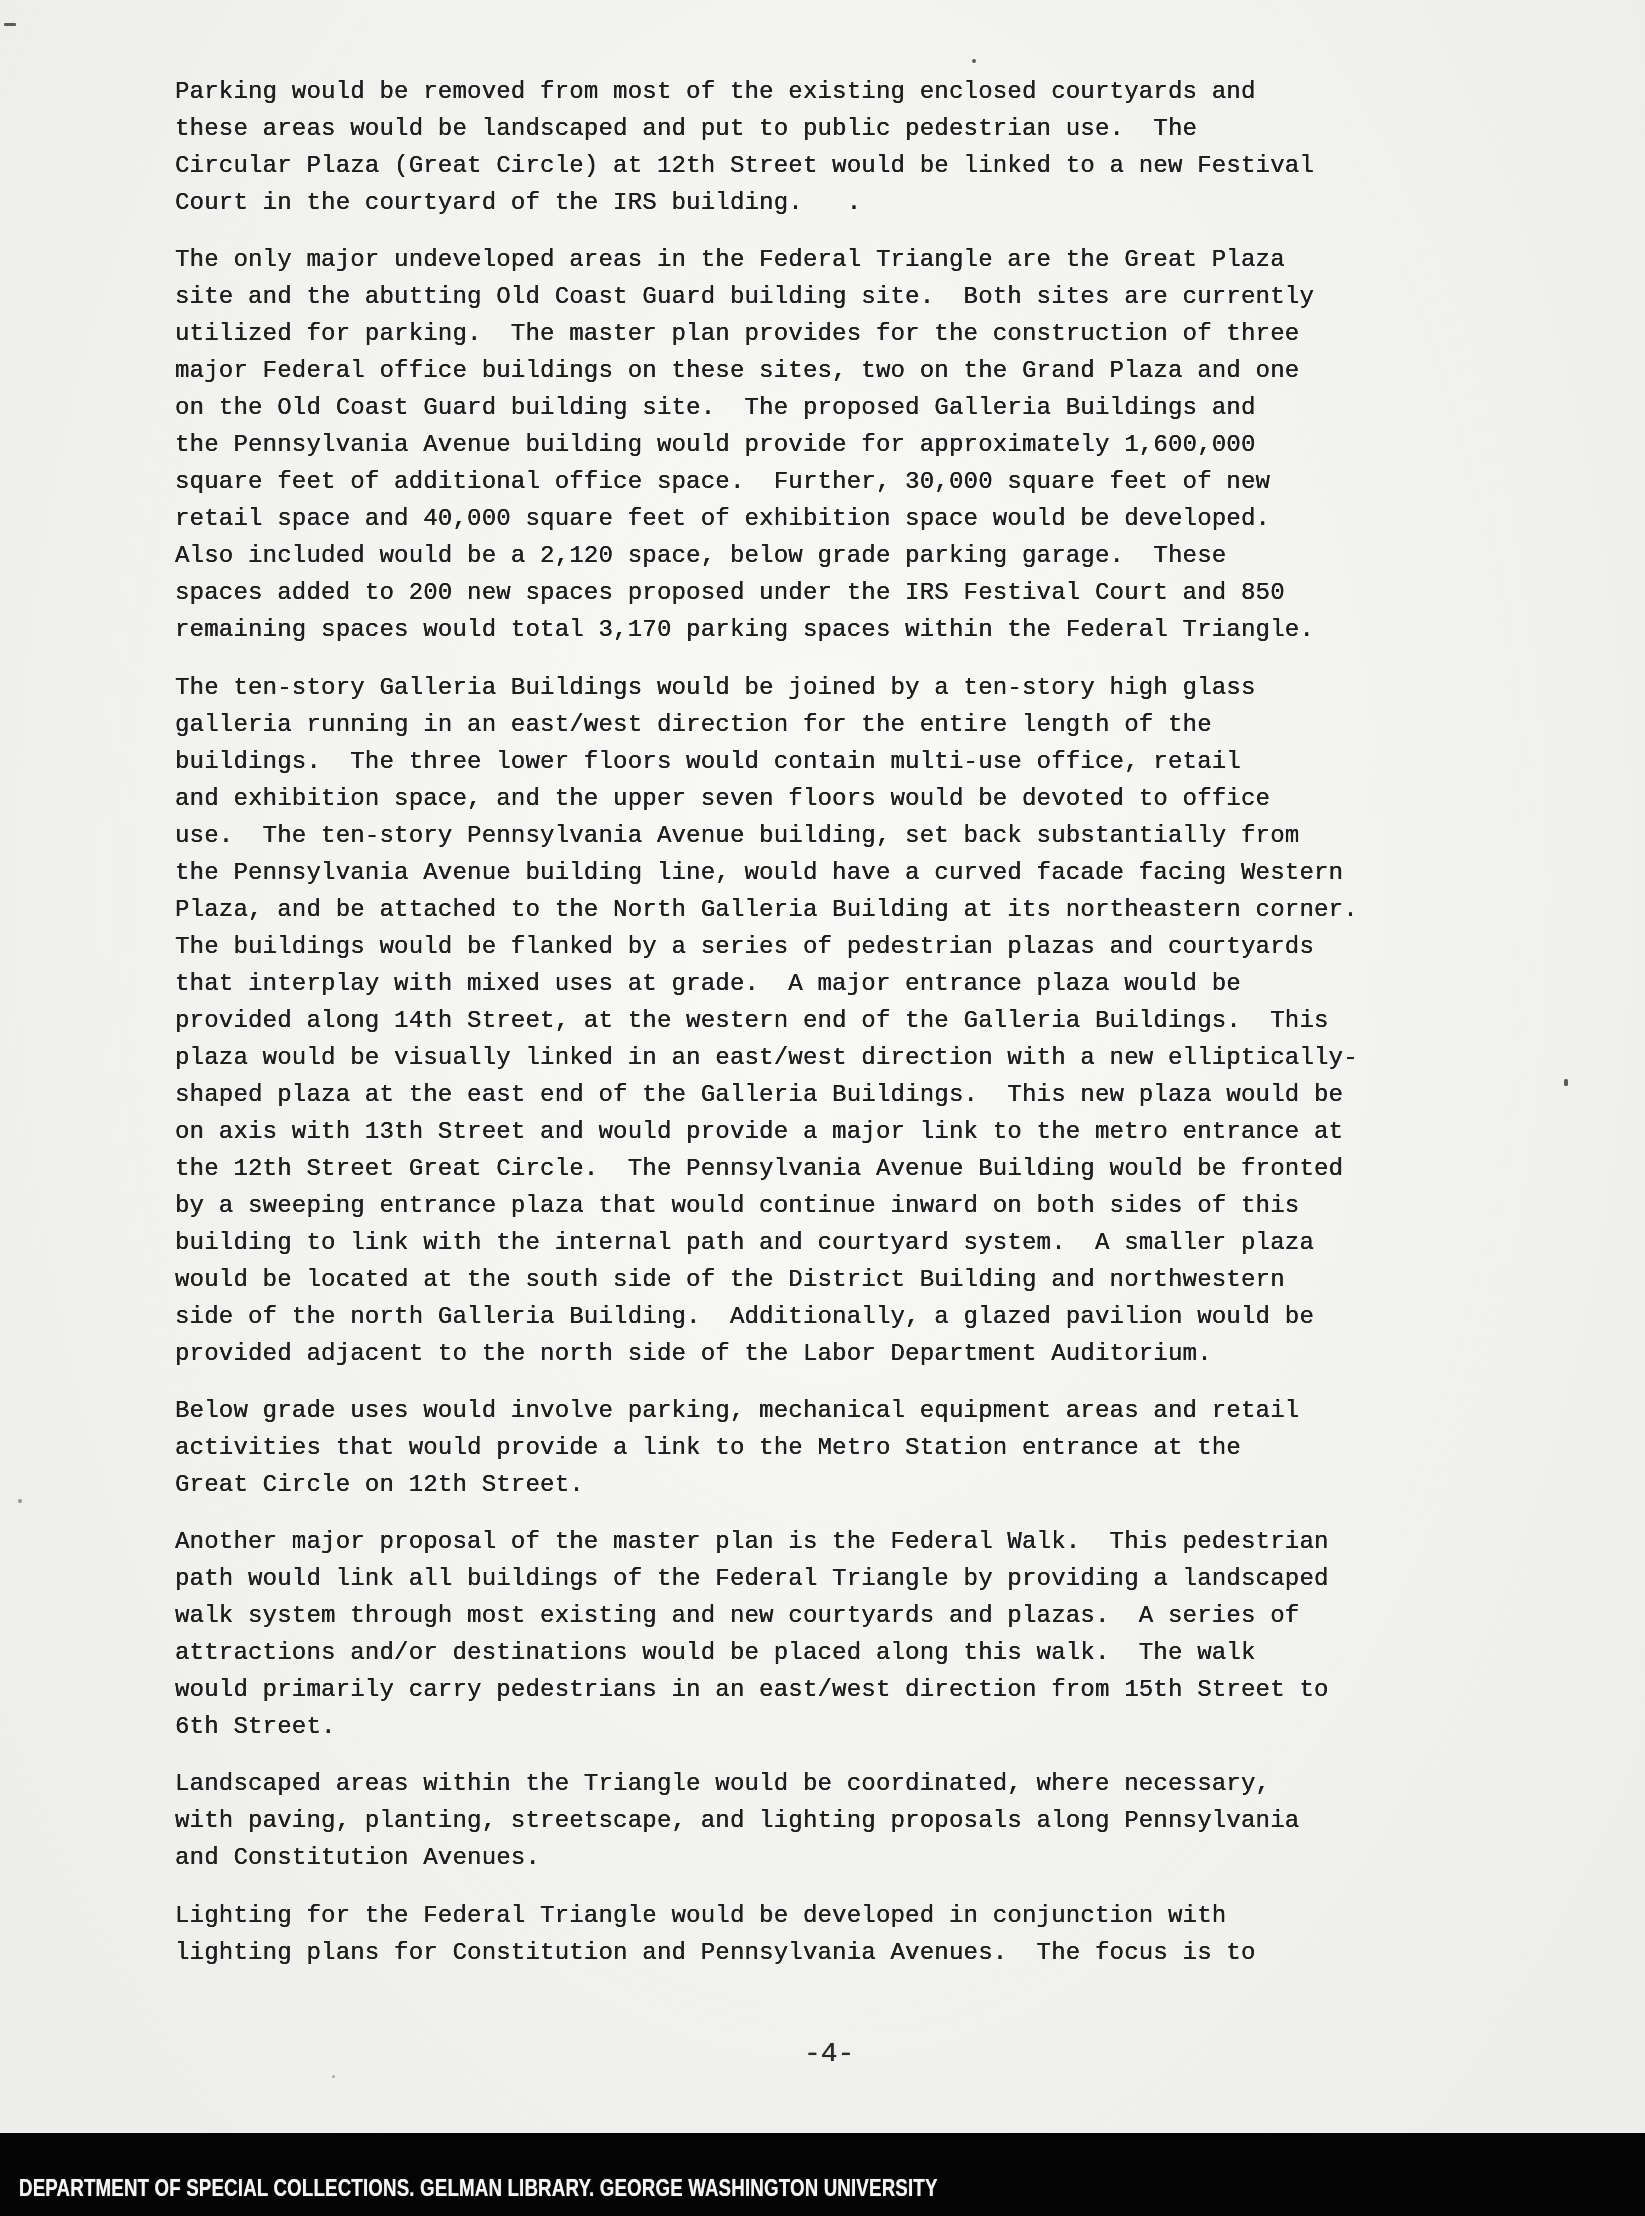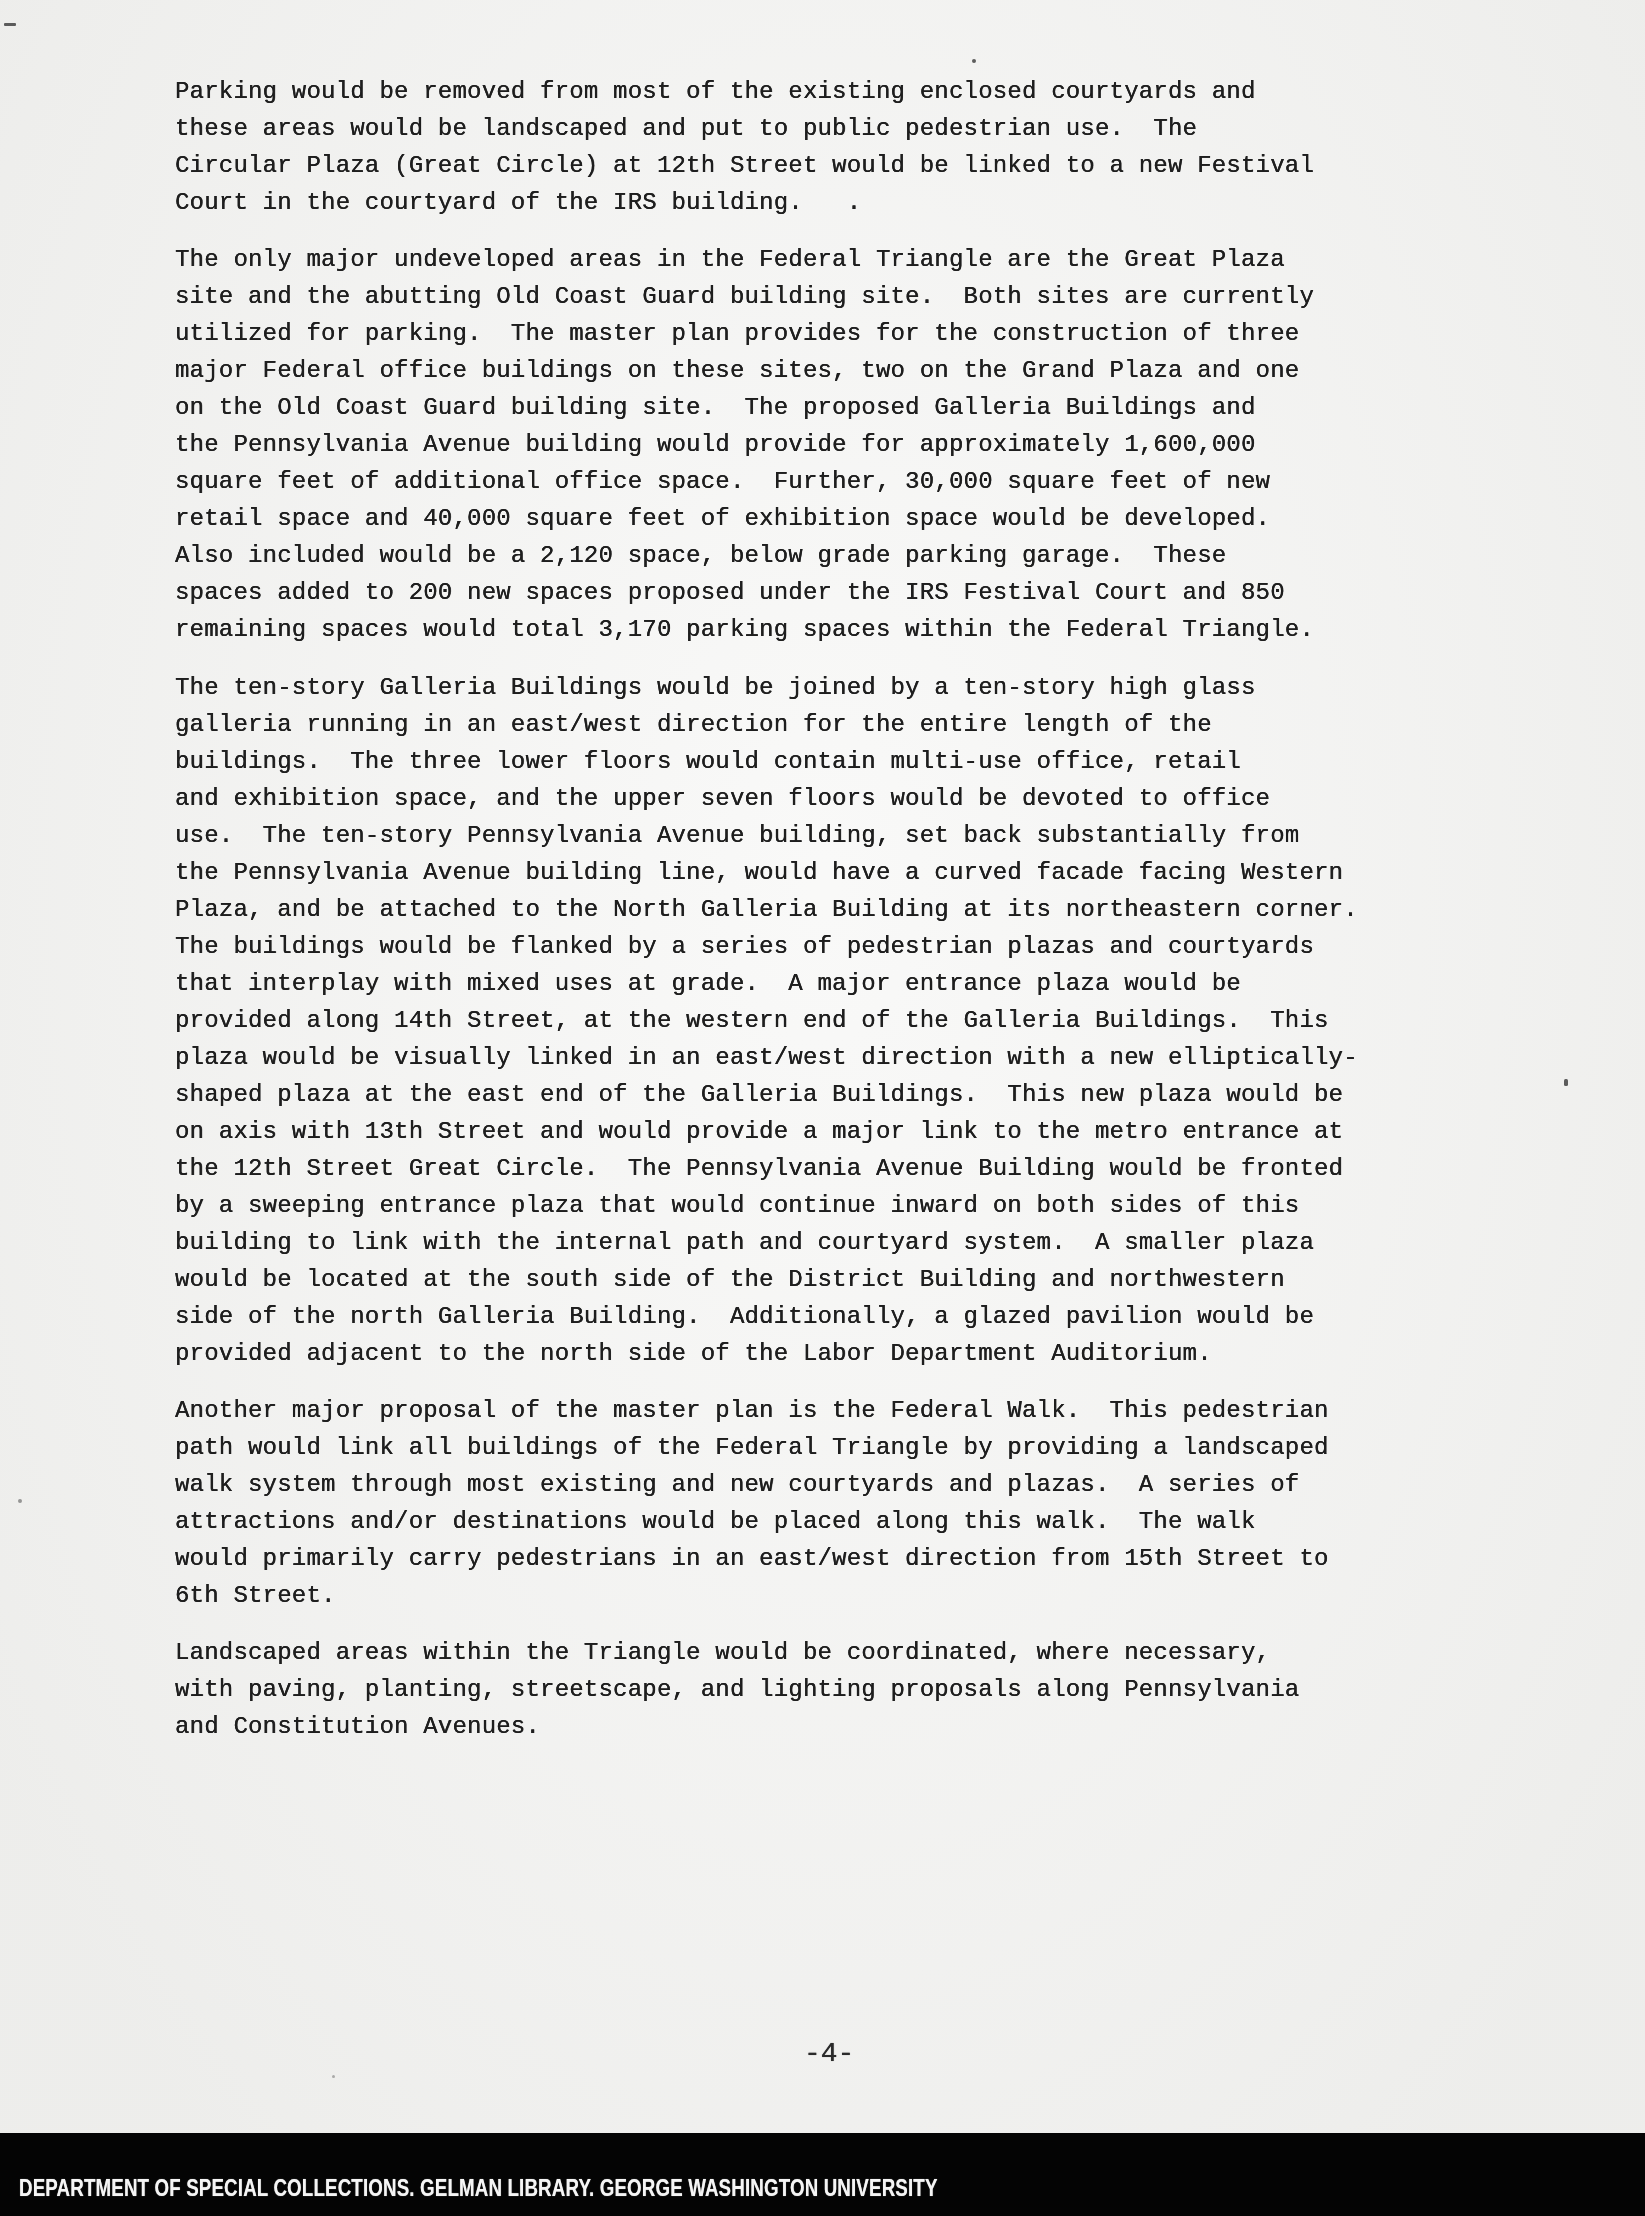--- a/index.html
+++ b/index.html
@@ -113,29 +113,34 @@
 provided along 14th Street, at the western end of the Galleria Buildings.  This
 plaza would be visually linked in an east/west direction with a new elliptically-
 shaped plaza at the east end of the Galleria Buildings.  This new plaza would be
 on axis with 13th Street and would provide a major link to the metro entrance at
 the 12th Street Great Circle.  The Pennsylvania Avenue Building would be fronted
 by a sweeping entrance plaza that would continue inward on both sides of this
 building to link with the internal path and courtyard system.  A smaller plaza
 would be located at the south side of the District Building and northwestern
 side of the north Galleria Building.  Additionally, a glazed pavilion would be
 provided adjacent to the north side of the Labor Department Auditorium.</p>
+    <p>Below grade uses would involve parking, mechanical equipment areas and retail
+activities that would provide a link to the Metro Station entrance at the
+Great Circle on 12th Street.</p>
     <p>Another major proposal of the master plan is the Federal Walk.  This pedestrian
 path would link all buildings of the Federal Triangle by providing a landscaped
 walk system through most existing and new courtyards and plazas.  A series of
 attractions and/or destinations would be placed along this walk.  The walk
 would primarily carry pedestrians in an east/west direction from 15th Street to
 6th Street.</p>
     <p>Landscaped areas within the Triangle would be coordinated, where necessary,
 with paving, planting, streetscape, and lighting proposals along Pennsylvania
 and Constitution Avenues.</p>
+    <p>Lighting for the Federal Triangle would be developed in conjunction with
+lighting plans for Constitution and Pennsylvania Avenues.  The focus is to</p>
   </div>
 
   <div class="page-number">-4-</div>
 
   <div class="speck dash" style="left:3.9px; top:23px; width:12.6px; height:3.4px;"></div>
   <div class="speck" style="left:972px; top:59px; width:4.4px; height:4.4px;"></div>
   <div class="speck" style="left:1564px; top:1079px; width:3.9px; height:6.8px; border-radius:1.5px;"></div>
   <div class="speck" style="left:18.4px; top:1499px; width:3.9px; height:3.9px; opacity:0.45;"></div>
   <div class="speck" style="left:617px; top:2157px; width:4.4px; height:4.4px; opacity:0.55;"></div>
   <div class="speck" style="left:332px; top:2075px; width:3.4px; height:3.4px; opacity:0.35;"></div>

